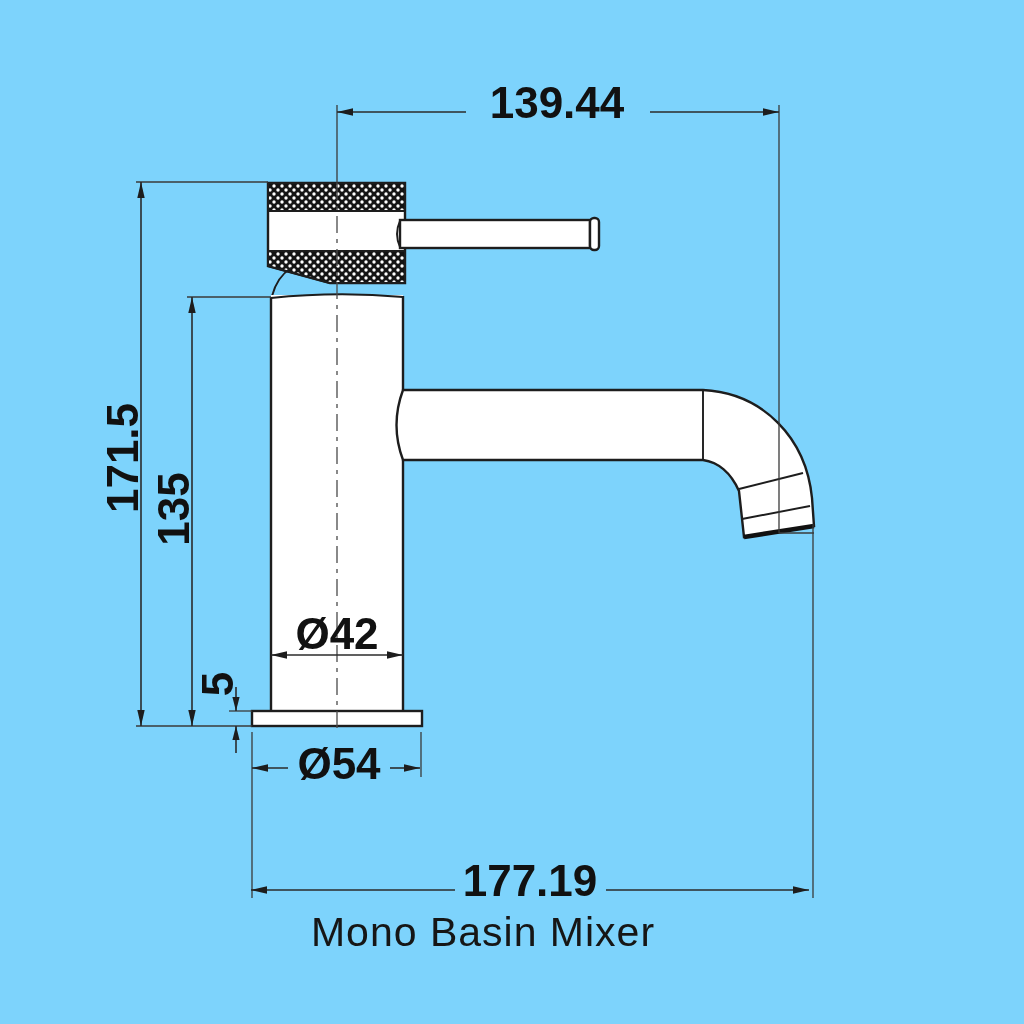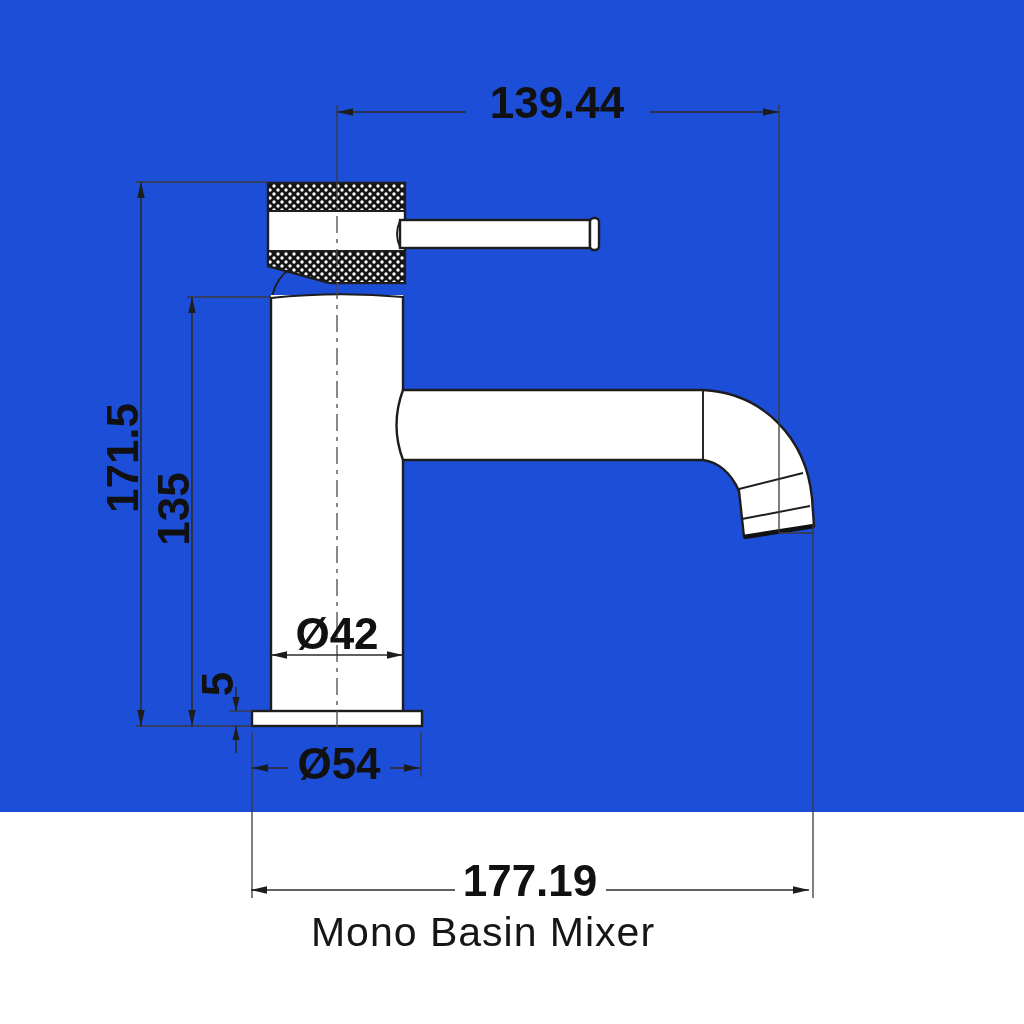--- a/index.html
+++ b/index.html
@@ -7,22 +7,22 @@
     padding: 0;
     background: #ffffff;
     width: 1024px;
     height: 1024px;
     overflow: hidden;
     font-family: "Liberation Sans", sans-serif;
   }
   .stage {
     position: relative;
     width: 1024px;
-    height: 812px;
-    background: #1d4ed8;
+    height: 1024px;
+    background: #7dd3fc;
   }
   svg { display: block; }
   .outline   { fill: none; stroke: #1d1d1d; stroke-width: 2.4; }
   .outline-thin { fill: none; stroke: #1d1d1d; stroke-width: 1.9; }
   .outline-thick { fill: none; stroke: #111111; stroke-width: 4.6; }
   .whitefill { fill: #ffffff; }
   .dimline   { fill: none; stroke: #2b2b2b; stroke-width: 1.6; }
   .extline   { fill: none; stroke: #3a3a3a; stroke-width: 1.3; }
   .centerline{ fill: none; stroke: #4a4a4a; stroke-width: 1.3;
                stroke-dasharray: 17 6 4 6; }

